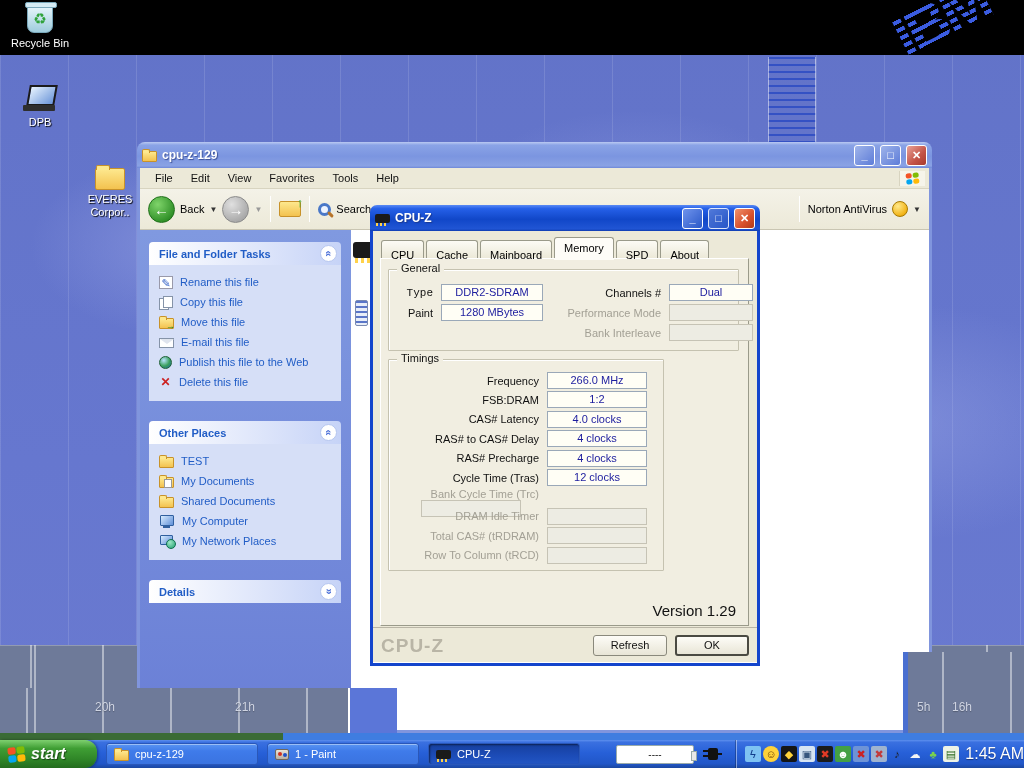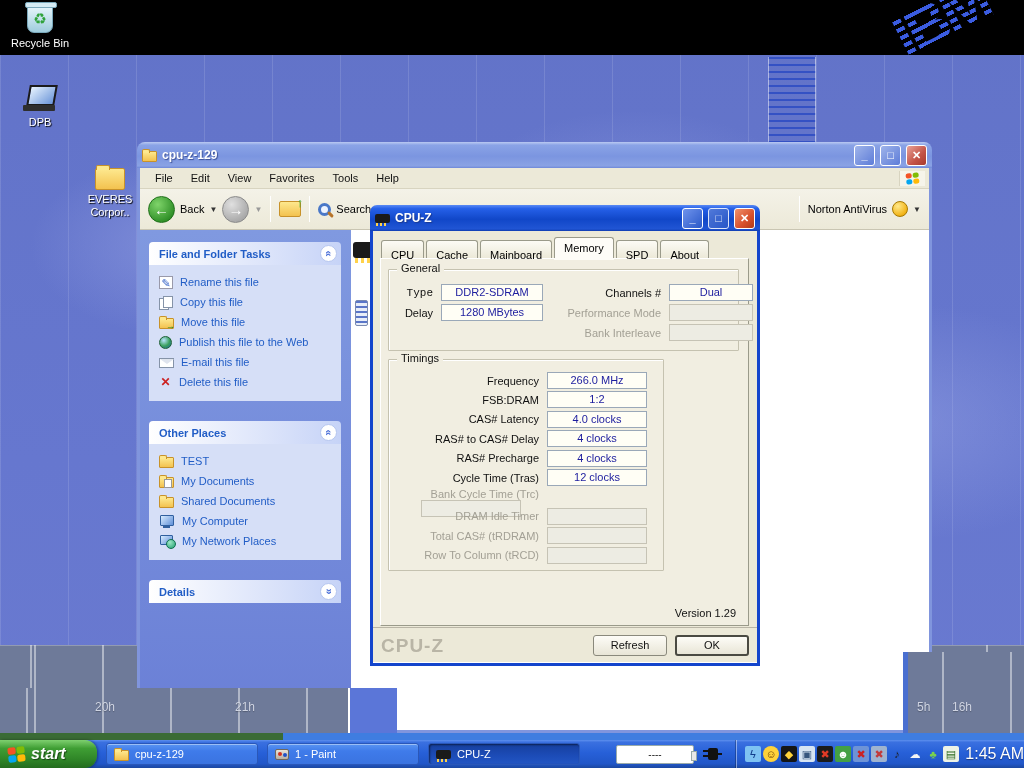--- a/index.html
+++ b/index.html
@@ -159,21 +159,21 @@
   .grp{position:absolute;border:1px solid #c5c2b0;border-radius:1px;box-shadow:inset 1px 1px 0 #fff;}
   .grp .legend{position:absolute;top:-8px;left:8px;background:#f1eee1;padding:0 4px;font-size:11px;color:#111;}
   .grp-general{left:7px;top:10px;right:9px;height:82px;}
   .grp-timings{left:7px;top:100px;width:276px;height:212px;}
   .frow{position:absolute;display:flex;align-items:center;}
   .flabel{font-size:11px;color:#111;text-align:right;padding-right:8px;}
   .flabel.dis{color:#a3a095;}
   .fld{height:17px;border:1px solid #9aa8b8;background:#fffef5;color:#1c1c9e;font-size:11px;line-height:15px;
        text-align:center;flex:none;}
   .fld.dis{background:#edece3;border-color:#c6c3b5;}
-  .version{position:absolute;right:12px;bottom:6px;font-size:11px;color:#111;}
+  .version{position:absolute;right:12px;bottom:6px;font-size:15px;color:#111;}
   .cpz-footer{position:absolute;left:0;right:0;bottom:0;height:36px;border-top:1px solid #b9b5a6;
        box-shadow:0 -1px 0 #fff inset;display:flex;align-items:center;padding:0 8px;}
   .cpz-logo{font-size:19px;font-weight:bold;color:#b9b5a6;letter-spacing:1px;}
   .btn{width:74px;height:21px;margin-left:8px;background:linear-gradient(180deg,#fdfcf7,#e8e5d6);
        border:1px solid #8a897c;border-radius:3px;font-size:11px;text-align:center;line-height:19px;color:#111;}
   .btn.default{border:2px solid #4a4a42;line-height:17px;}
   .spacer{flex:1;}
 
   
   #taskbar{position:absolute;left:0;top:740px;width:1024px;height:28px;z-index:50;
@@ -283,26 +283,26 @@
                 </div>
                 <div class="task-row">
                   <span class="ic ic-copy"></span>
                   <span>Copy this file</span>
                 </div>
                 <div class="task-row">
                   <span class="ic ic-folder-move"></span>
                   <span>Move this file</span>
                 </div>
                 <div class="task-row">
+                  <span class="ic ic-email"></span>
+                  <span>E-mail this file</span>
+                </div>
+                <div class="task-row">
                   <span class="ic ic-globe"></span>
                   <span>Publish this file to the Web</span>
-                </div>
-                <div class="task-row">
-                  <span class="ic ic-email"></span>
-                  <span>E-mail this file</span>
                 </div>
                 <div class="task-row">
                   <span class="ic ic-delete">✕</span>
                   <span>Delete this file</span>
                 </div>
               </div>
           </div>
           <div class="section">
             <div class="sec-head">
               <span class="st">Other Places</span>
@@ -377,21 +377,21 @@
           <div class="tab">About</div>
         </div>
       <div class="panel">
         <div class="grp grp-general">
           <span class="legend">General</span>
           <div class="frow" style="left:6px;top:14px;">
             <span class="flabel" style="width:46px;font-family:Liberation Mono, monospace;">Type</span>
             <span class="fld" style="width:102px;">DDR2-SDRAM</span>
           </div>
           <div class="frow" style="left:6px;top:34px;">
-            <span class="flabel" style="width:46px;">Delay</span>
+            <span class="flabel" style="width:46px;">Paint</span>
             <span class="fld" style="width:102px;">1280 MBytes</span>
           </div>
           <div id="general-right">
               <div class="frow" style="left: 170px; top: 14px;">
                 <span class="flabel" style="width: 110px;">Channels #</span>
                 <span class="fld" style="width: 84px;">Dual</span>
               </div>
               <div class="frow" style="left: 170px; top: 34px;">
                 <span class="flabel dis" style="width: 110px;">Performance Mode</span>
                 <span class="fld dis" style="width: 84px;"></span>

